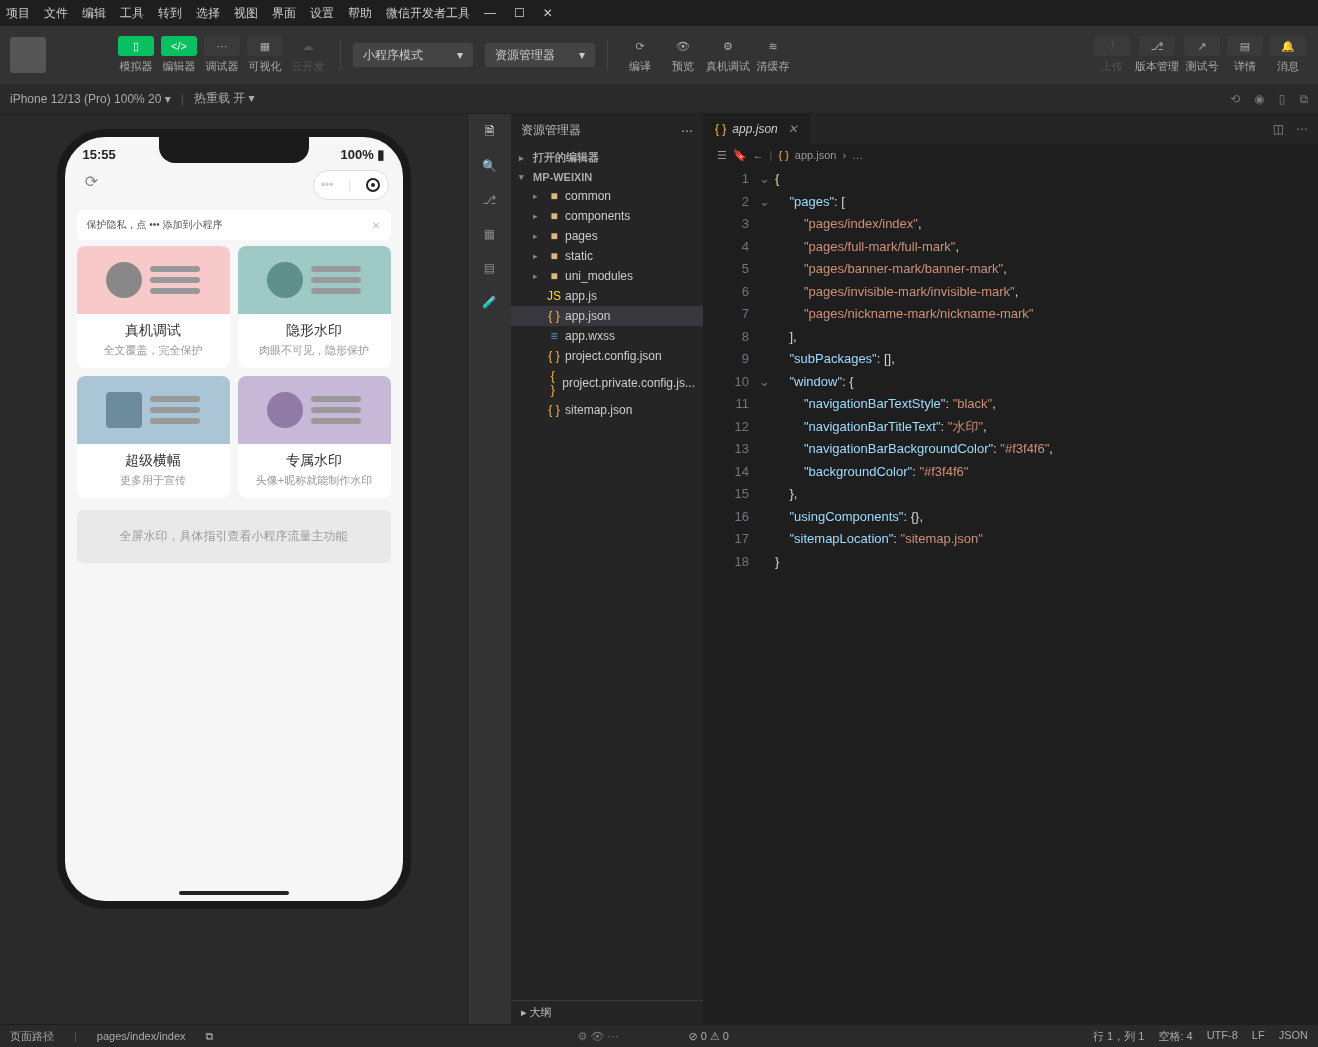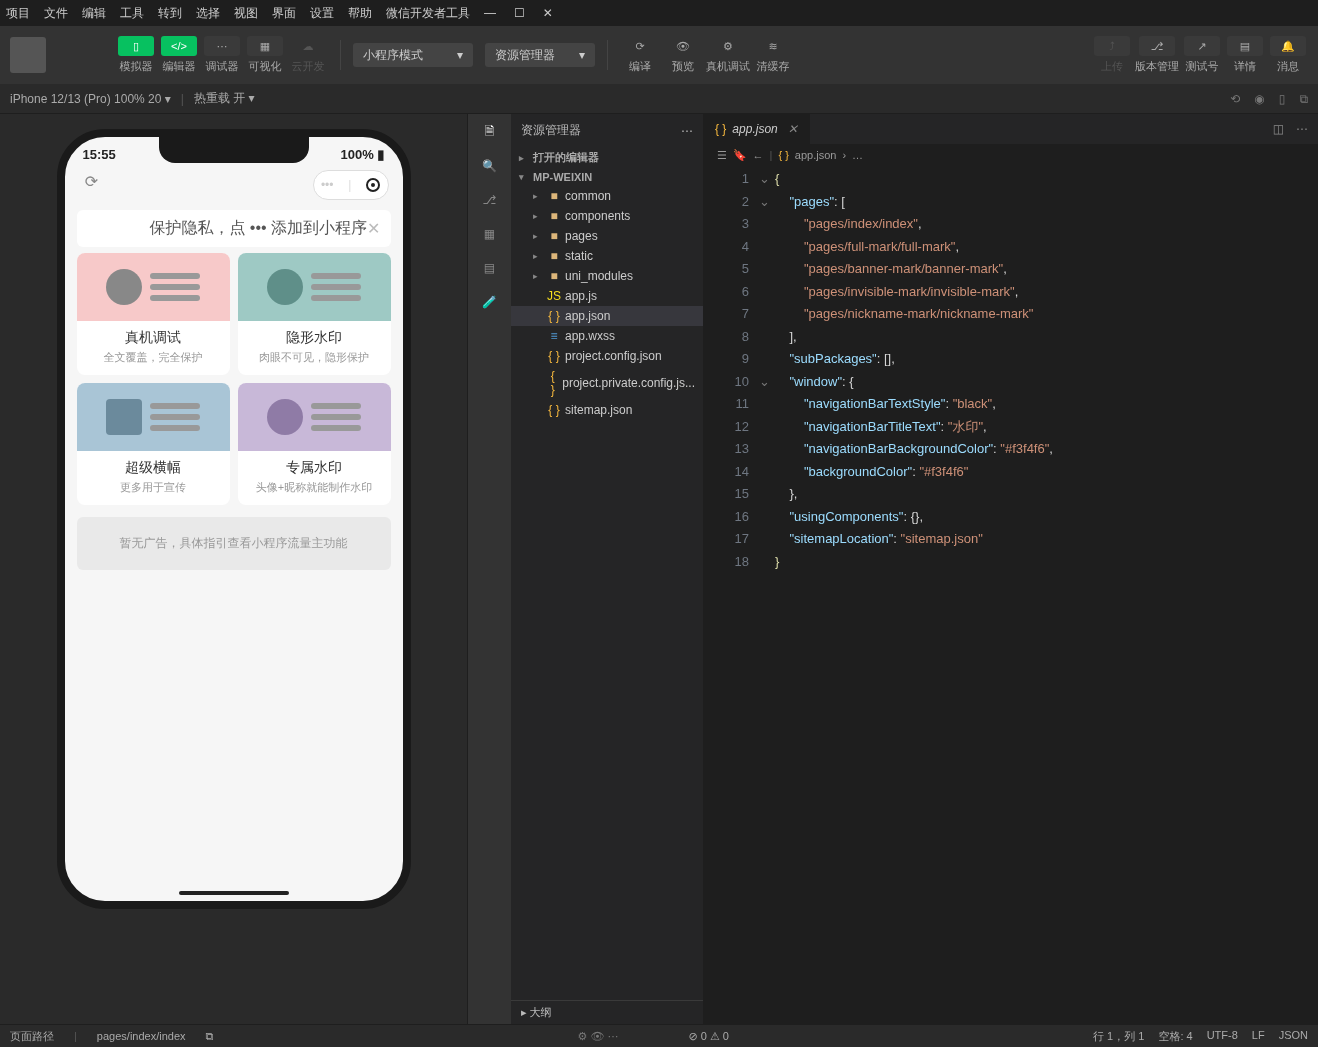--- a/index.html
+++ b/index.html
@@ -25,21 +25,21 @@
 .simcol{width:467px;background:#2a2a2a;display:flex;justify-content:center;padding-top:15px;}
 .phone{width:354px;height:780px;background:#f6f6f6;border-radius:48px;border:8px solid #1a1a1a;position:relative;overflow:hidden;}
 .notch{position:absolute;top:0;left:50%;transform:translateX(-50%);width:150px;height:26px;background:#1a1a1a;border-radius:0 0 16px 16px;z-index:5;}
 .homebar{position:absolute;bottom:6px;left:50%;transform:translateX(-50%);width:110px;height:4px;background:#222;border-radius:3px;}
 .statusbar{display:flex;justify-content:space-between;padding:10px 18px 4px;font-size:13px;font-weight:600;color:#222;}
 .navbar{display:flex;justify-content:space-between;align-items:center;padding:4px 14px;}
 .navbar .reload{width:26px;height:26px;color:#888;font-size:16px;text-align:center;}
 .capsule{width:76px;height:30px;border:1px solid #ddd;border-radius:16px;display:flex;align-items:center;justify-content:space-around;background:#fff;}
 .capsule .dot{width:14px;height:14px;border:2px solid #222;border-radius:50%;position:relative;}
 .capsule .dot::after{content:"";position:absolute;inset:3px;background:#222;border-radius:50%;}
-.tip{margin:6px 12px;background:#fff;border-radius:6px;padding:8px 10px;display:flex;align-items:center;justify-content:flex-end;font-size:16px;color:#555;}
+.tip{margin:6px 12px;background:#fff;border-radius:6px;padding:8px 10px;display:flex;align-items:center;justify-content:space-between;font-size:10px;color:#555;}
 .grid{display:grid;grid-template-columns:1fr 1fr;gap:8px;padding:0 12px;}
 .card{background:#fff;border-radius:8px;overflow:hidden;}
 .card .img{height:68px;display:flex;align-items:center;justify-content:center;background:#eee;}
 .card .img.pink{background:#f7c9c9;}
 .card .img.teal{background:#9ec9c4;}
 .card .img.blue{background:#a9c5d6;}
 .card .img.purple{background:#c8b8d8;}
 .cicon{width:36px;height:36px;border-radius:50%;background:#888;margin-right:8px;}
 .lines{display:flex;flex-direction:column;gap:5px;}
 .lines div{width:50px;height:6px;background:#999;border-radius:3px;}
@@ -266,21 +266,21 @@
                 <div></div>
                 <div></div>
               </div>
             </div>
           <div class="txt">
               <div class="t">专属水印</div>
               <div class="s">头像+昵称就能制作水印</div>
             </div>
         </div>
       </div>
-      <div class="adbox">暂无广告，具体指引查看小程序流量主功能</div>
+      <div class="adbox">全屏水印，具体指引查看小程序流量主功能</div>
       <div class="homebar"></div>
     </div>
   </div>
 
   <div class="iconcol">
     <div class="ico active">🗎</div>
     <div class="ico">🔍</div>
     <div class="ico">⎇</div>
     <div class="ico">▦</div>
     <div class="ico">▤</div>

